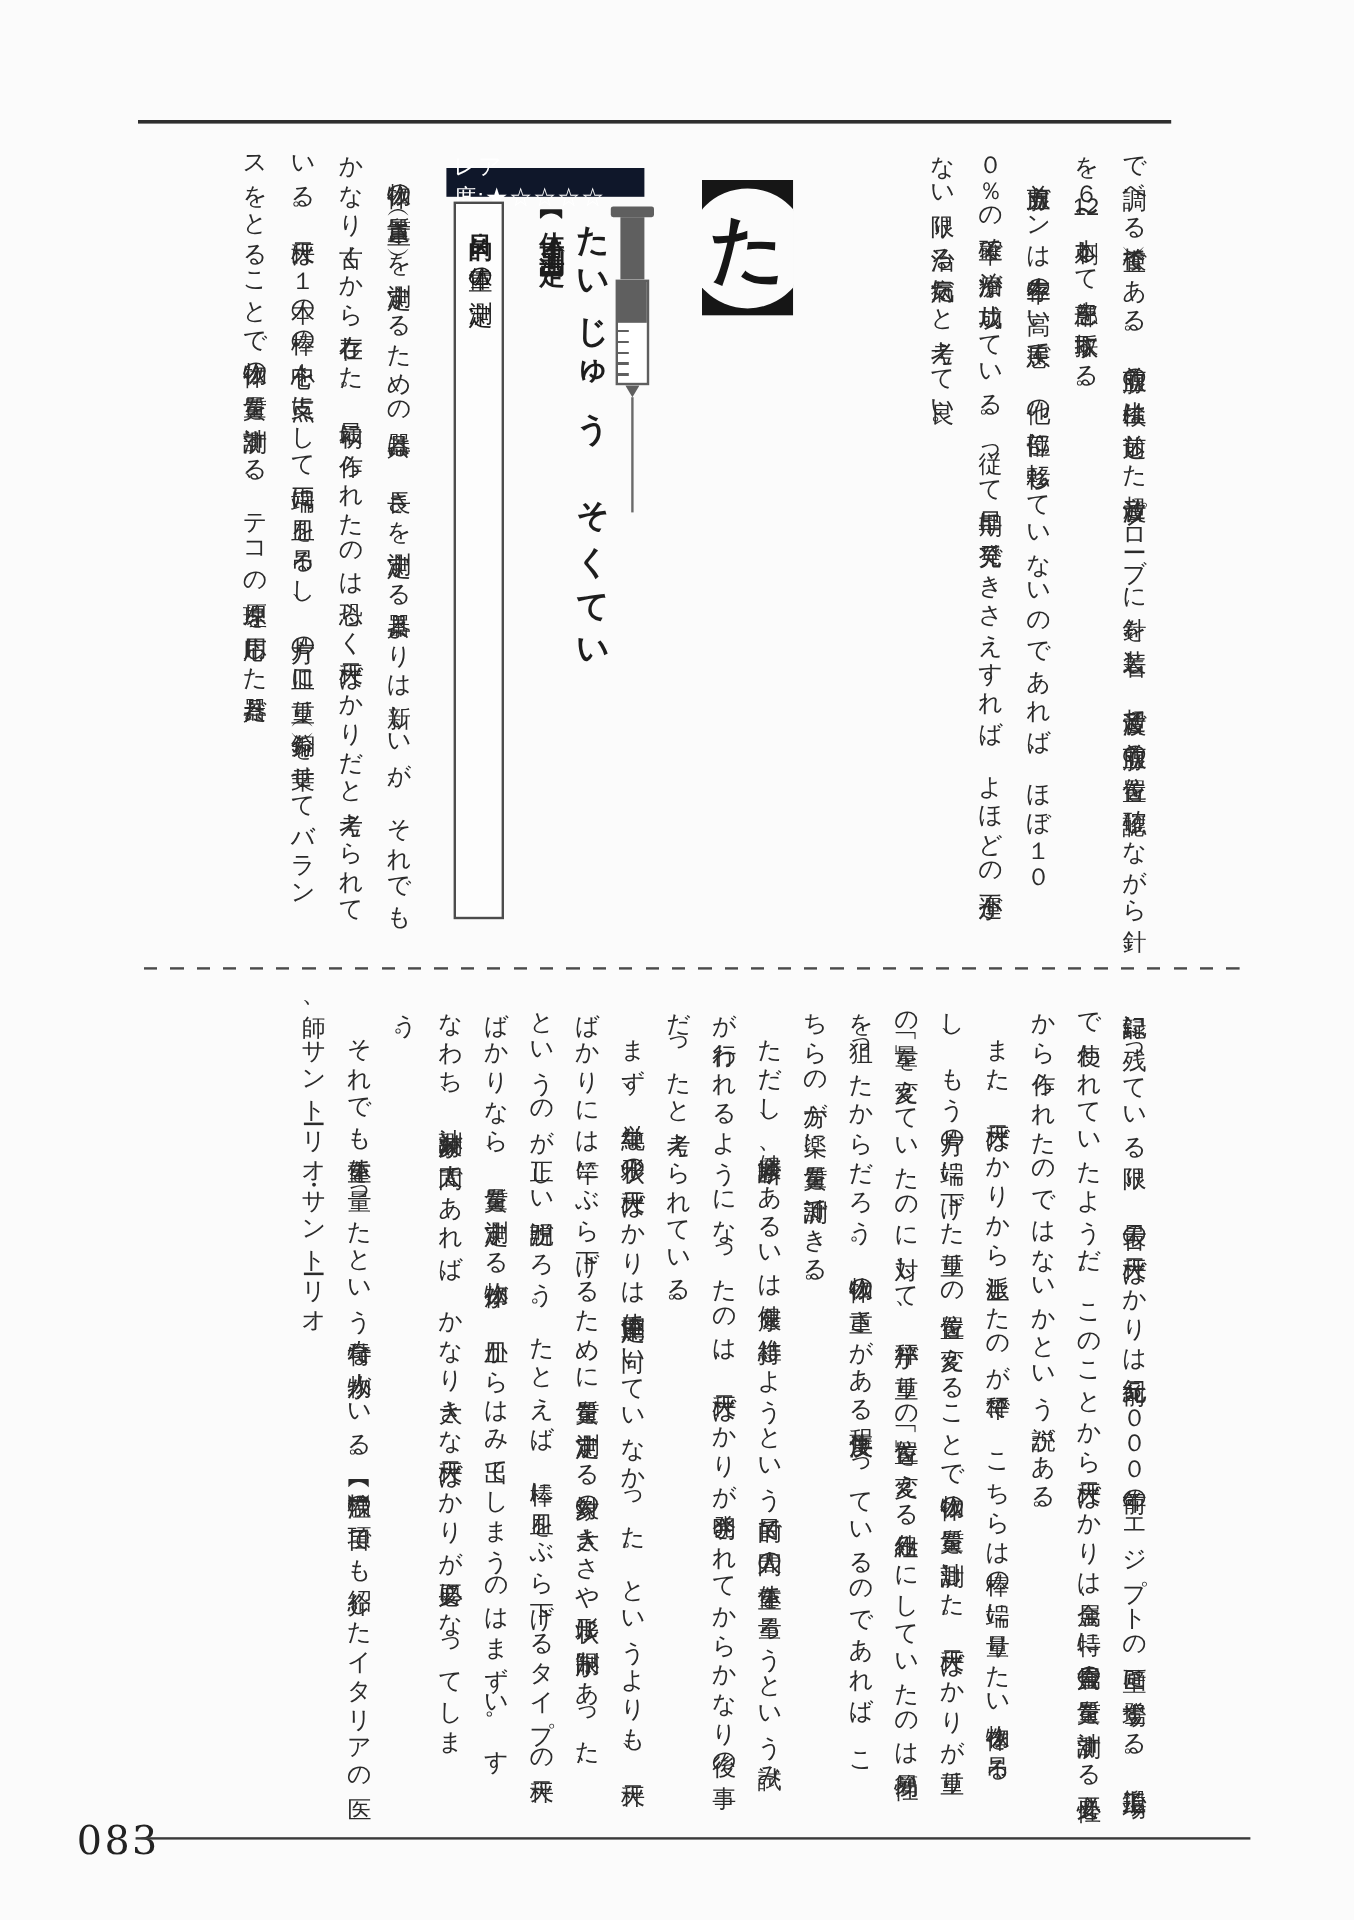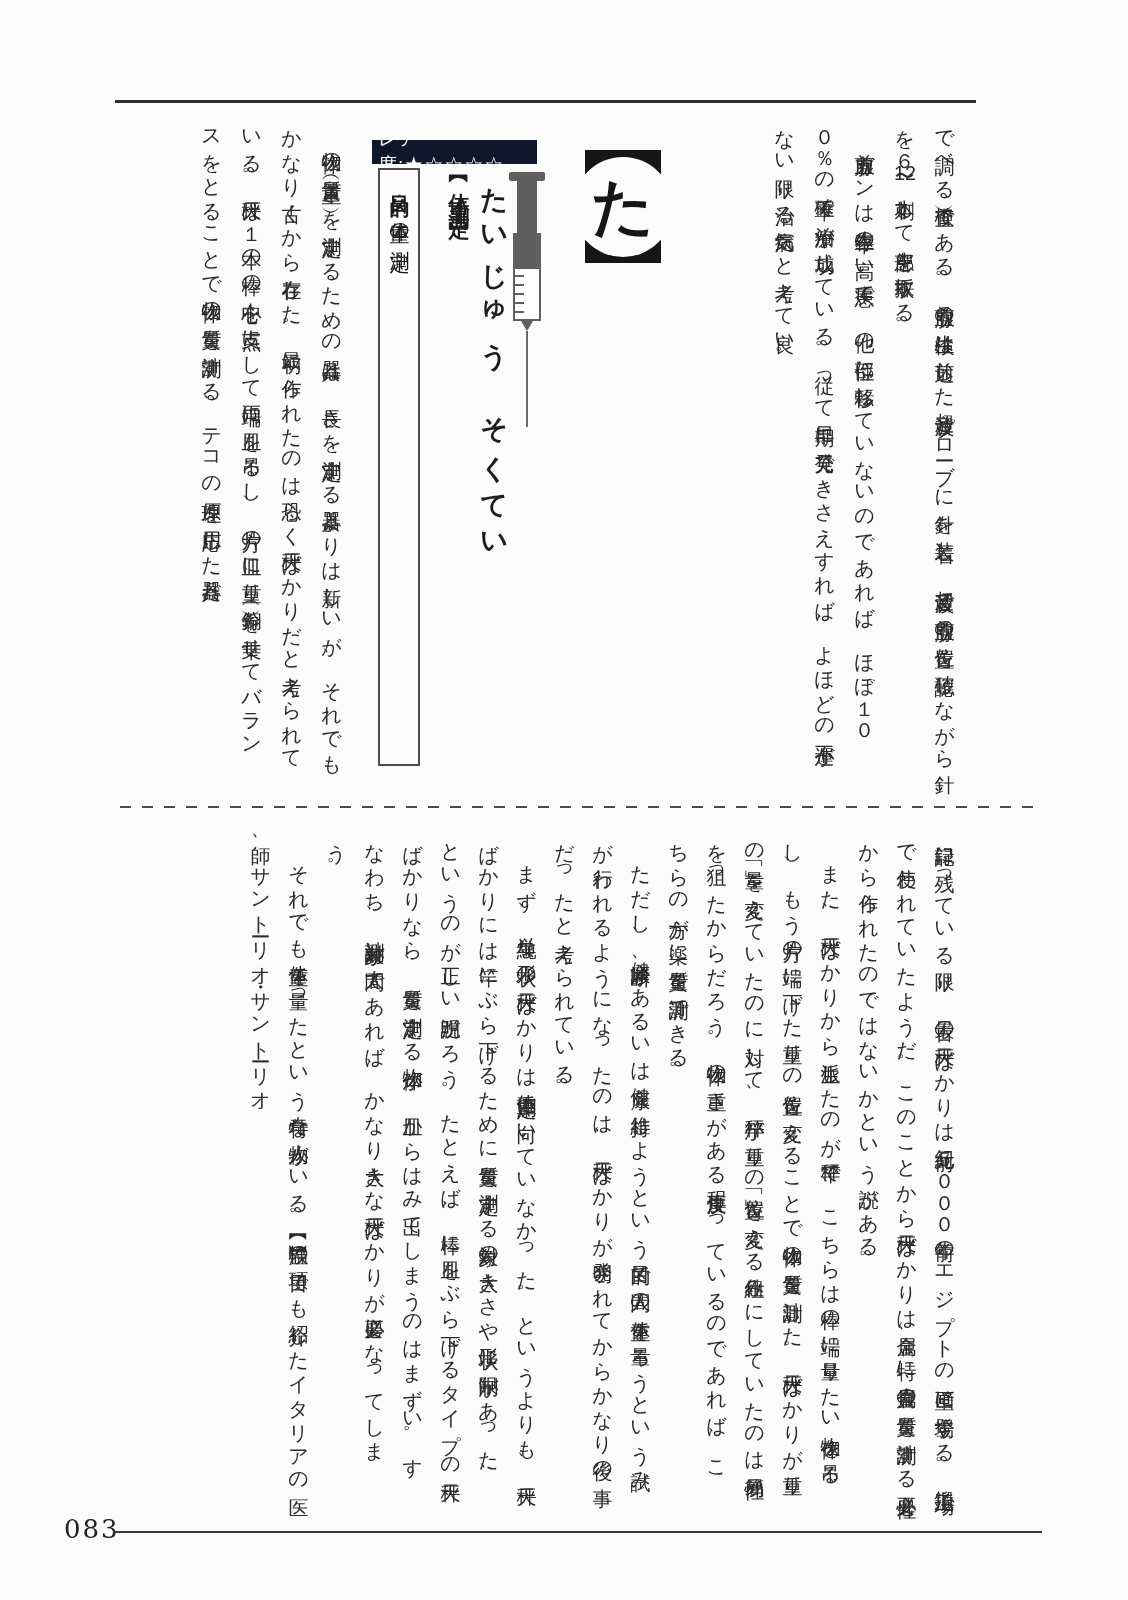--- a/index.html
+++ b/index.html
@@ -90,21 +90,21 @@
   .purpose-inner{
     position:absolute;left:0;top:10px;width:100%;height:580px;
     writing-mode:vertical-rl;line-height:36px;
     font-size:20px;letter-spacing:2px;color:#1d1d1d;
     display:block;text-align:start;
   }
   .purpose-inner .lbl{font-weight:bold;}
 
   .page-number{
     position:absolute;left:64px;top:1514px;
-    font-family:"DejaVu Serif",serif;font-size:26px;letter-spacing:2px;color:#222;
+    font-family:"DejaVu Serif",serif;font-size:33px;letter-spacing:2px;color:#222;
   }
 </style>
 </head>
 <body>
 
 <div class="rule rule-top"></div>
 
 <div class="vblock block-a">
   <p>で調べる検査）である。前立腺の生検は前述した超音波プローブに針を装着し、超音波で前立腺の位置を確認しながら針を６〜<span class="tcy">12</span>本刺して患部を採取する。</p>
   <p>　前立腺ガンは生存率の高い疾患で、他の部位に転移していないのであれば、ほぼ１００％の確率で治療が成功している。従って早期に発見できさえすれば、よほどの不運がない限り治る病気だと考えて良い。</p>

